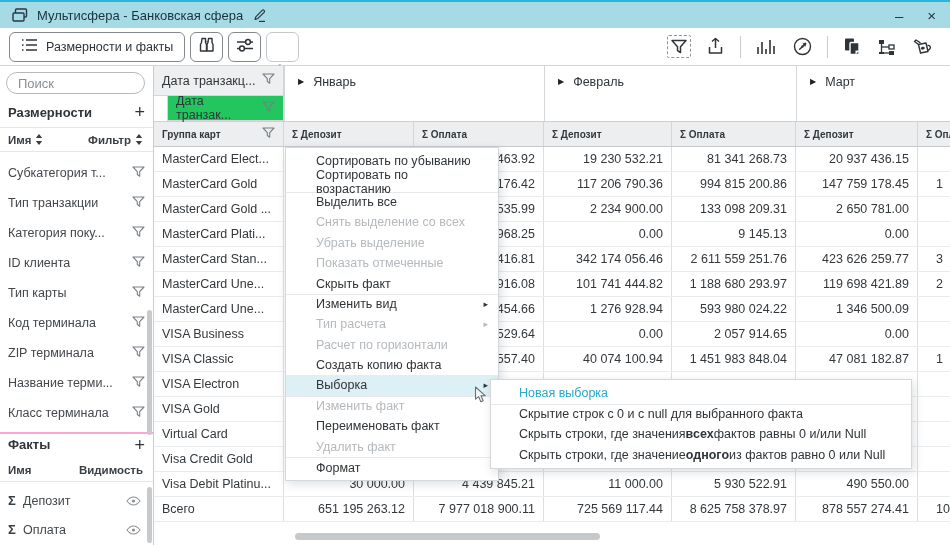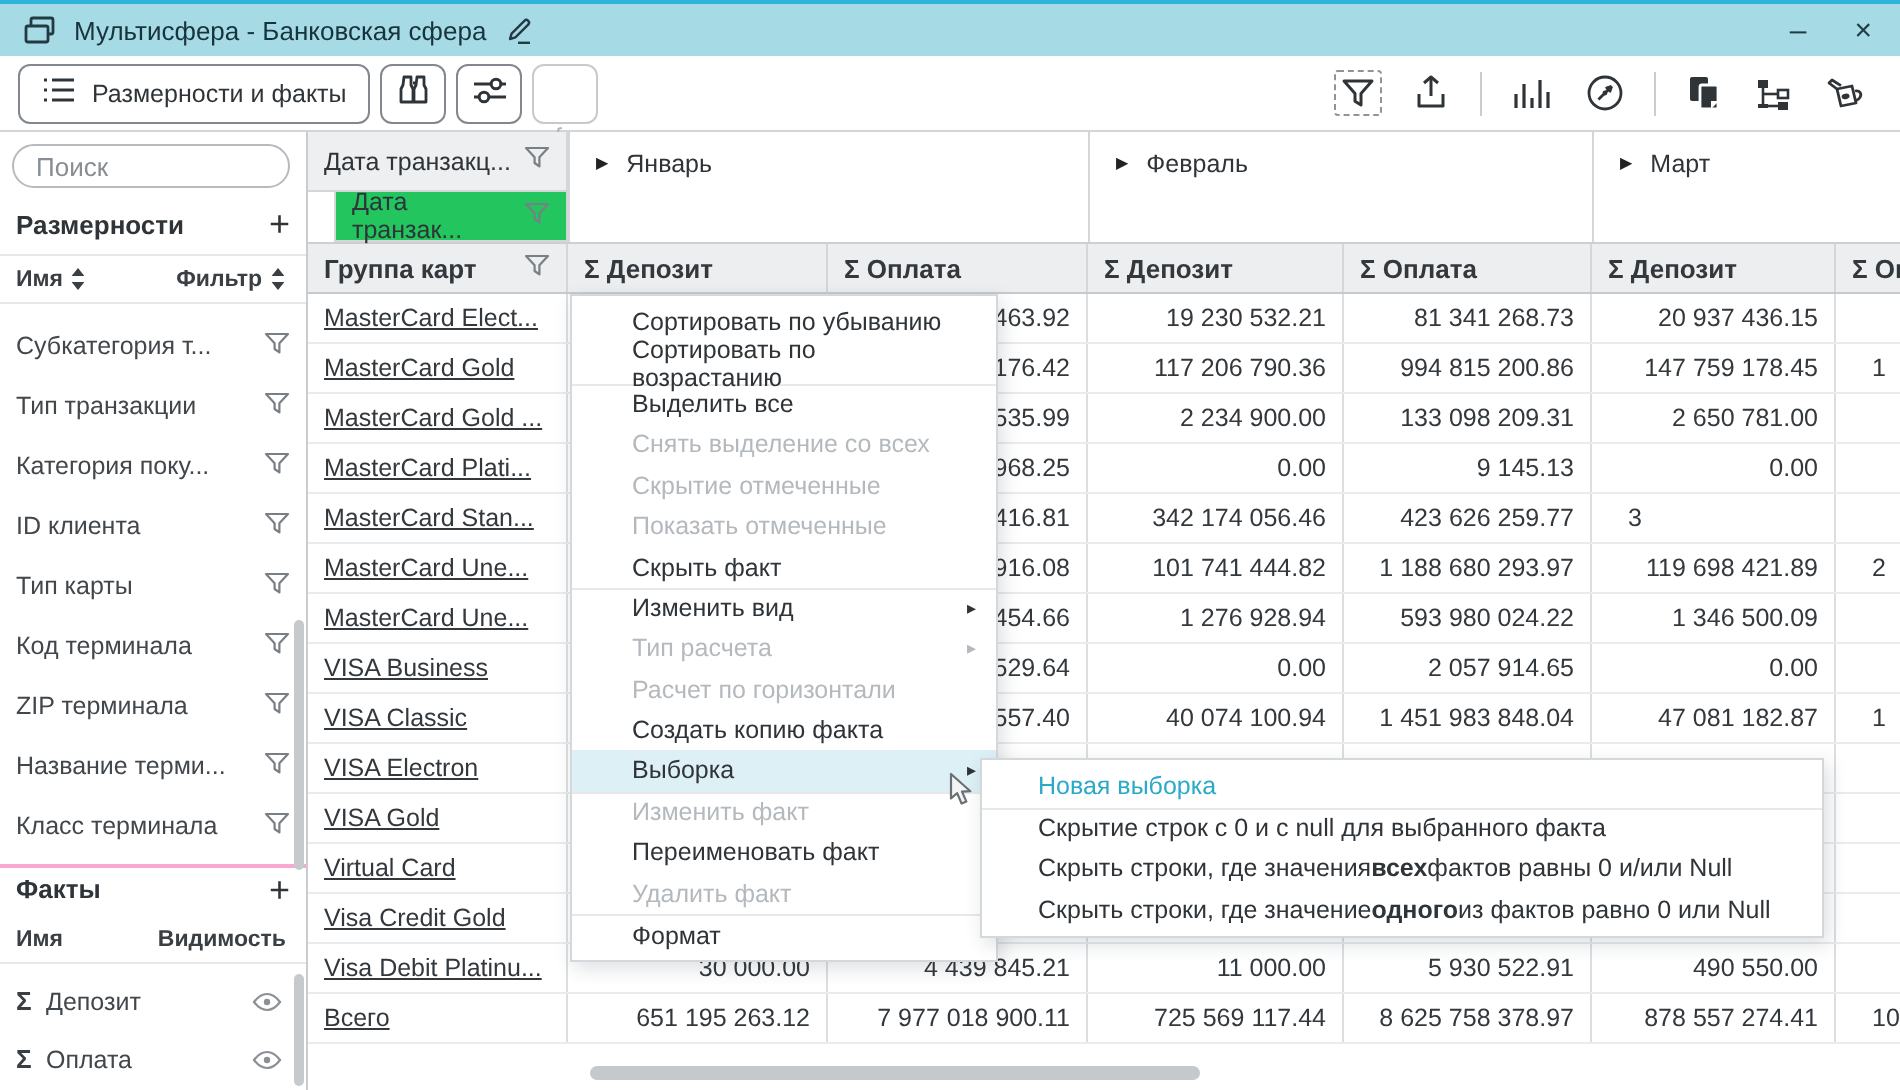--- a/index.html
+++ b/index.html
@@ -43,27 +43,27 @@
   .pivot{position:absolute;left:154px;top:66px;right:0;bottom:0;overflow:hidden;background:#fff;}
   .phead-top{display:grid;grid-template-columns:130px 260px 252px 1fr;height:55px;}
   .corner1{height:29px;background:#edeff1;border-right:1px solid #d4d7da;border-bottom:1px solid #d4d7da;
     display:flex;align-items:center;justify-content:space-between;padding:0 8px;font-size:12.5px;}
   .corner2{height:24px;margin-left:13px;background:#22c55e;border:1px solid #d4d7da;border-top:none;
     display:flex;align-items:center;justify-content:space-between;padding:0 8px;font-size:12.5px;}
   .mcell{border-left:1px solid #d4d7da;padding:9px 0 0 13px;font-size:12.5px;display:flex;align-items:flex-start;gap:9px;box-sizing:border-box;cursor:pointer;}
   .mcell .tri{font-size:8px;color:#222;padding-top:2px;}
   .cols7{display:grid;grid-template-columns:130px 130px 130px 128px 124px 122px minmax(131px,1fr);}
   .phead-cols{height:26px;background:#eceef0;border-top:1px solid #cdd0d3;border-bottom:1px solid #c6cacd;box-sizing:border-box;}
-  .phead-cols .hc{display:flex;align-items:center;padding:0 8px;font-size:13px;font-weight:600;color:#33383c;
+  .phead-cols .hc{display:flex;align-items:center;padding:0 8px;font-size:10px;font-weight:600;color:#33383c;
     border-right:1px solid #d4d7da;white-space:nowrap;overflow:hidden;cursor:pointer;text-align:right;}
   .phead-cols .hc.first{justify-content:space-between;}
   .prow{height:25px;border-bottom:1px solid #e9ebed;box-sizing:border-box;}
   .prow .rc{font-size:12.5px;color:#33383c;line-height:24px;white-space:nowrap;overflow:hidden;
     border-right:1px solid #dcdfe2;padding:0 8px;cursor:default;}
-  .prow .lab{padding-left:8px;cursor:pointer;text-decoration:underline;}
+  .prow .lab{padding-left:8px;cursor:pointer;}
   .prow .num{text-align:right;}
   .prow .num.leftcut{text-align:left;padding-left:18px;}
   .hthumb{position:absolute;left:141px;width:305px;height:7px;border-radius:4px;background:#c6c9cc;bottom:5px;}
   
   .menu{position:absolute;background:#fff;border:1px solid #d5d8db;box-shadow:2px 3px 9px rgba(40,50,60,.16);padding:3px 0;z-index:5;}
   .ctx{left:285px;top:147px;width:212px;}
   .sub{left:490px;top:379px;width:420px;z-index:6;}
   .mi{height:20.4px;display:flex;align-items:center;padding:0 10px 0 30px;font-size:12.5px;color:#2f3438;cursor:pointer;box-sizing:border-box;}
   .mi.disabled{color:#b4b9bd;cursor:default;}
   .mi.hl{background:#ddf0f5;}
@@ -482,20 +482,21 @@
           <div class="rc num">9 145.13</div>
           <div class="rc num">0.00</div>
           <div class="rc num leftcut"></div>
         </div>
 
         <div class="prow cols7">
           <div class="rc lab">MasterCard Stan...</div>
           <div class="rc num"></div>
           <div class="rc num">416.81</div>
           <div class="rc num">342 174 056.46</div>
+          <div class="rc num">2 611 559 251.76</div>
           <div class="rc num">423 626 259.77</div>
           <div class="rc num leftcut">3</div>
         </div>
 
         <div class="prow cols7">
           <div class="rc lab">MasterCard Une...</div>
           <div class="rc num"></div>
           <div class="rc num">916.08</div>
           <div class="rc num">101 741 444.82</div>
           <div class="rc num">1 188 680 293.97</div>
@@ -613,21 +614,21 @@
         <span>Выделить все</span>
         <span class="mi-arrow" style="visibility: hidden;">▸</span>
       </div>
 
       <div class="mi disabled">
         <span>Снять выделение со всех</span>
         <span class="mi-arrow" style="visibility: hidden;">▸</span>
       </div>
 
       <div class="mi disabled">
-        <span>Скрытие отмеченные</span>
+        <span>Убрать выделение</span>
         <span class="mi-arrow" style="visibility: hidden;">▸</span>
       </div>
 
       <div class="mi disabled">
         <span>Показать отмеченные</span>
         <span class="mi-arrow" style="visibility: hidden;">▸</span>
       </div>
 
       <div class="mi">
         <span>Скрыть факт</span>

